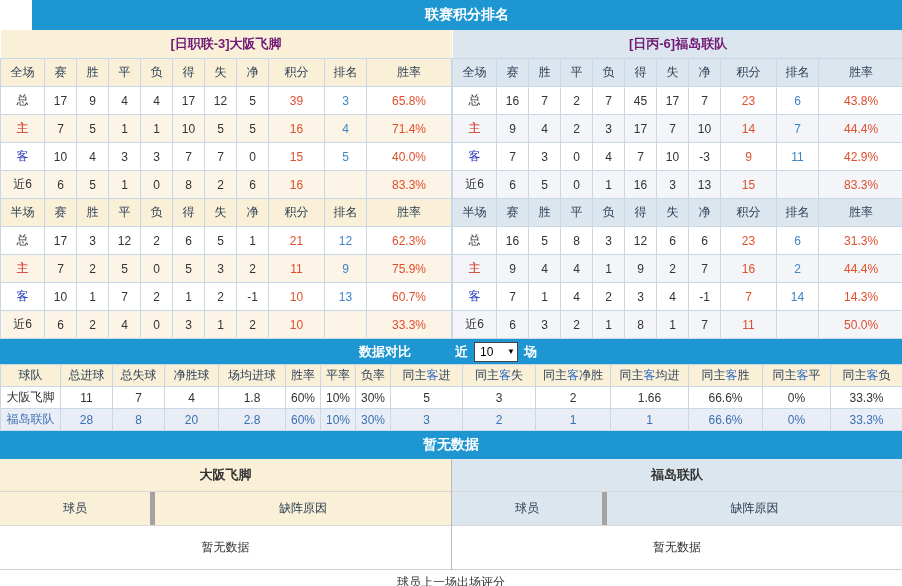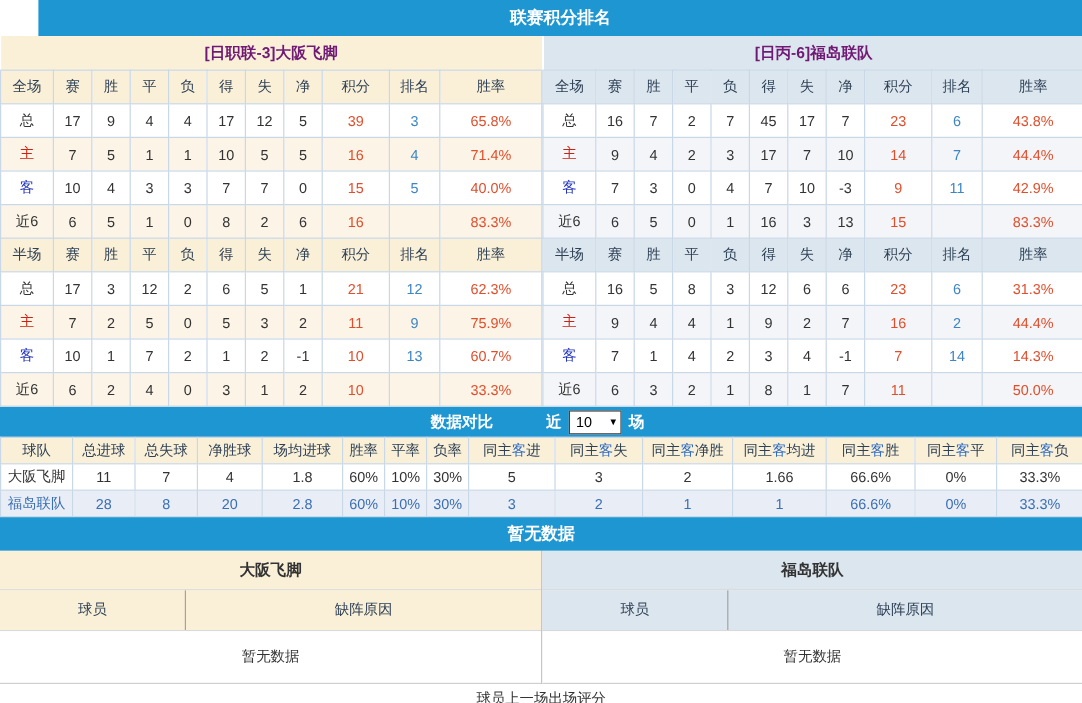--- a/index.html
+++ b/index.html
@@ -54,21 +54,21 @@
   
   .lineup{display:flex;}
   .lu{width:451px;box-sizing:border-box;}
   .lu-right{border-left:1px solid #B9B9B9;}
   .lu-left  .lu-title,.lu-left  .lu-sub{background:var(--cream);}
   .lu-right .lu-title,.lu-right .lu-sub{background:var(--bluegray);}
   .lu-title{height:32px;line-height:32px;text-align:center;font-weight:bold;
             font-size:13px;color:#333;border-bottom:1px solid #D9D9D9;}
   .lu-sub{display:flex;height:33px;line-height:33px;text-align:center;
           color:var(--header-text);font-size:12px;border-bottom:1px solid #D9D9D9;}
-  .lu-c1{width:155px;border-right:1px solid #a3a3a3;box-sizing:border-box;}
+  .lu-c1{width:155px;border-right:5px solid #a3a3a3;box-sizing:border-box;}
   .lu-c2{flex:1;}
   .lu-empty{height:43px;line-height:43px;text-align:center;font-size:12px;
             color:#333;background:#fff;border-bottom:1px solid #CFCFCF;}
 
   
   .footer{height:18px;text-align:center;font-size:12px;color:#333;padding-top:4px;}
 </style>
 </head>
 <body>
 

